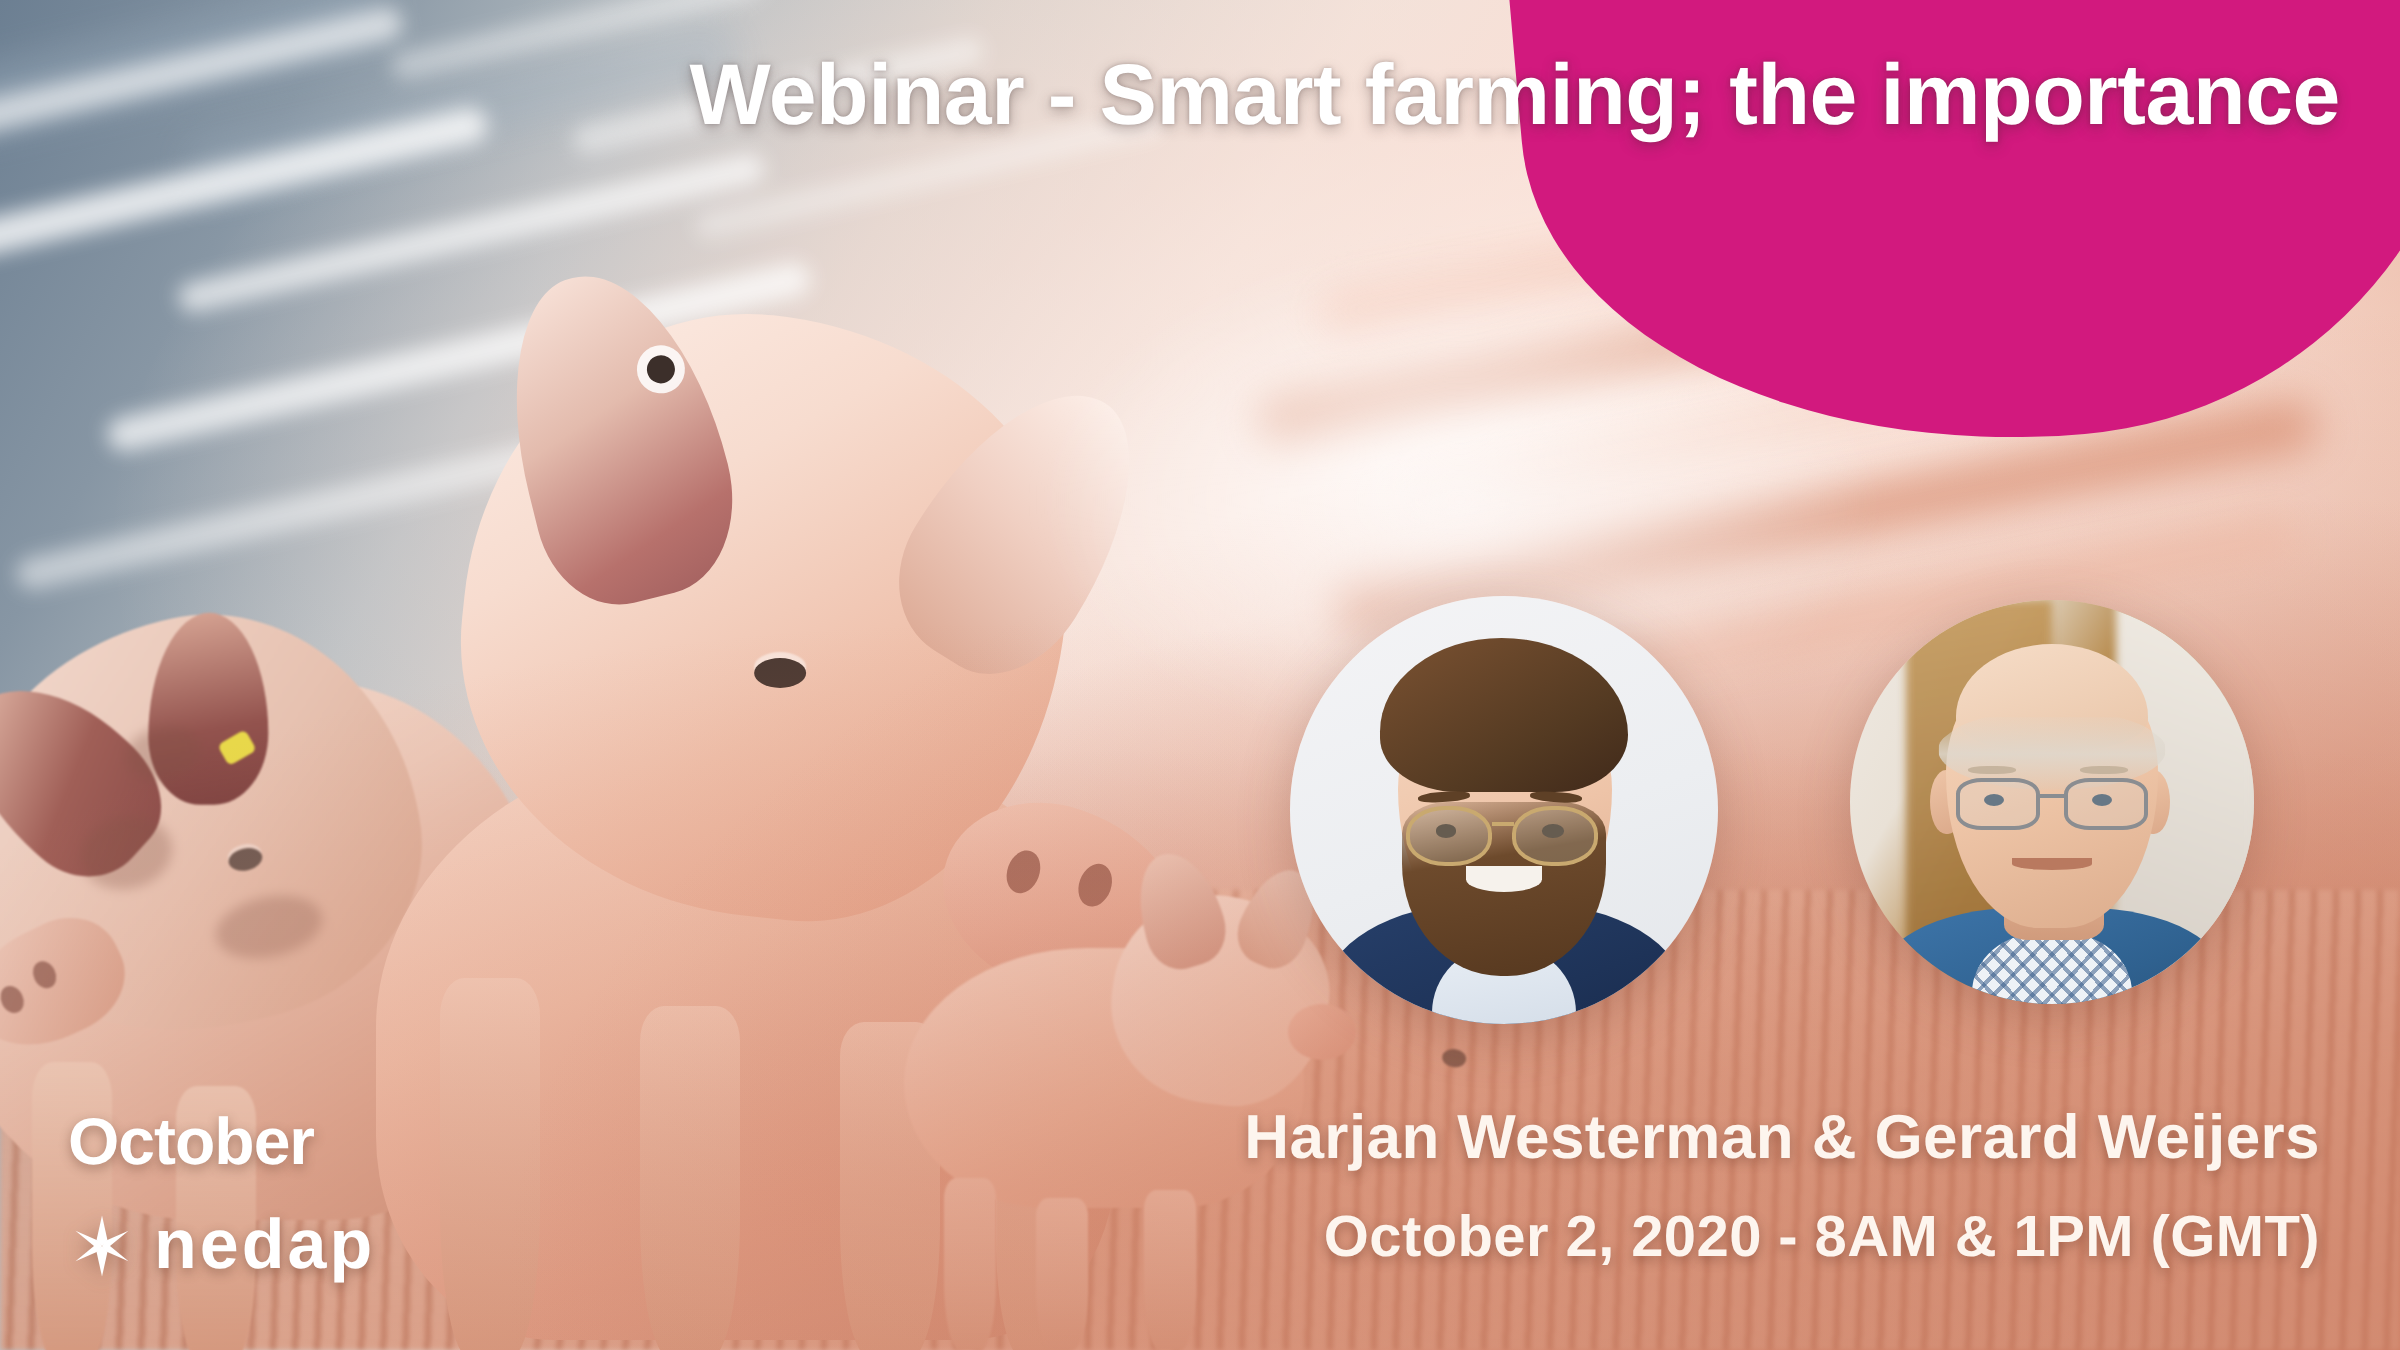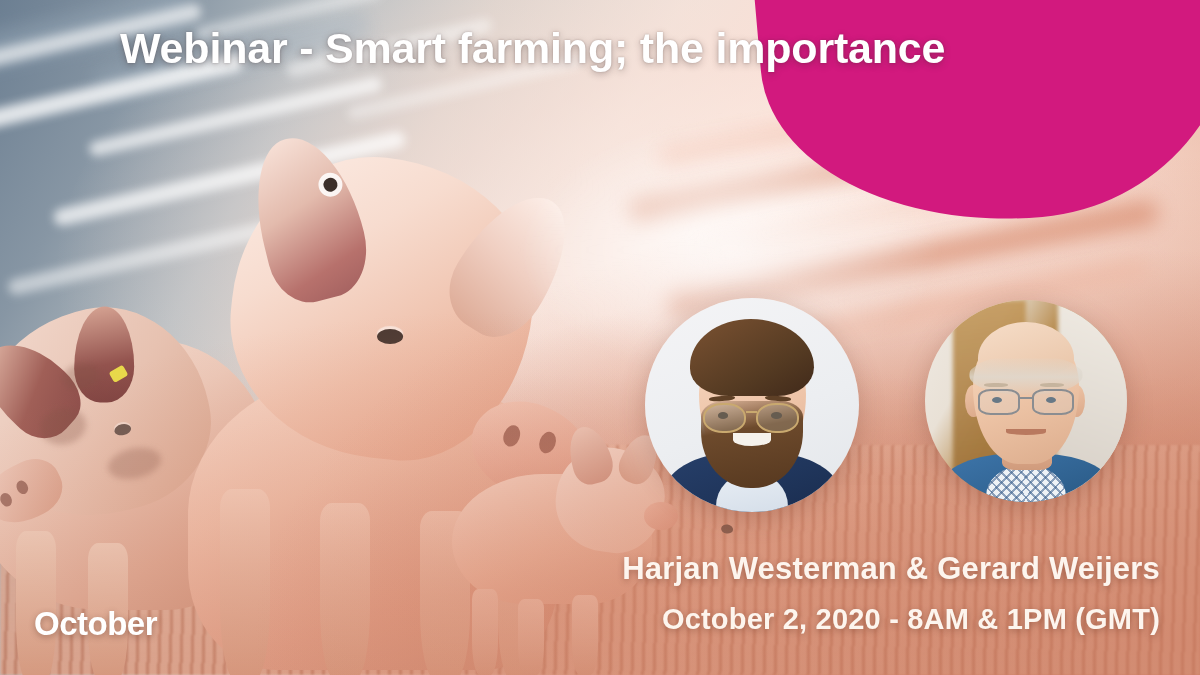--- a/index.html
+++ b/index.html
@@ -186,20 +186,21 @@
     position:absolute; top:-120px; right:-40px;
     width:480px; height:340px;
     background:var(--magenta,#d2197e);
     border-radius:0 0 46% 58%/0 0 64% 52%;
     transform:rotate(-5deg);
   }
 
   
   .title{
     position:absolute; left:120px; top:22px; width:1050px;
+    text-align:right;
     color:#ffffff;
     font-family:"Liberation Sans", sans-serif;
     font-weight:bold;
     font-size:43px;
     line-height:1.22;
     letter-spacing:-.2px;
     text-shadow:0 2px 7px rgba(60,40,40,.34), 0 0 2px rgba(70,50,50,.30);
   }
   .title .ln{ display:block; }
 
@@ -445,15 +446,28 @@
     </div>
   </div>
 
   <div class="footer-text">
     <div class="speakers">Harjan Westerman &amp; Gerard Weijers</div>
     <div class="datetime">October 2, 2020 -  8AM  &amp; 1PM (GMT)</div>
   </div>
 
   <div class="logos">
     <div class="logo-tonisity">October</div>
+    <div class="logo-nedap-row">
+      <svg class="star-icon" viewBox="0 0 40 40">
+        <g fill="#ffffff">
+          <path d="M20 2 L23.2 16.4 L20 20 L16.8 16.4 Z"></path>
+          <path d="M20 38 L16.8 23.6 L20 20 L23.2 23.6 Z"></path>
+          <path d="M4.4 11 L18.2 17.1 L20 20 L16.2 20.8 Z"></path>
+          <path d="M35.6 29 L21.8 22.9 L20 20 L23.8 19.2 Z"></path>
+          <path d="M4.4 29 L16.2 19.2 L20 20 L18.2 22.9 Z"></path>
+          <path d="M35.6 11 L23.8 20.8 L20 20 L21.8 17.1 Z"></path>
+        </g>
+      </svg>
+      <span class="logo-nedap">nedap</span>
+    </div>
   </div>
 
 </div>
 
 </body></html>

